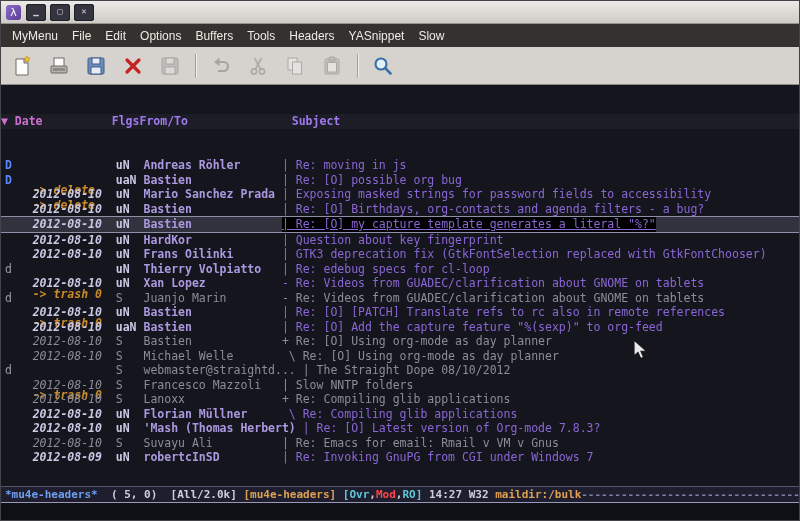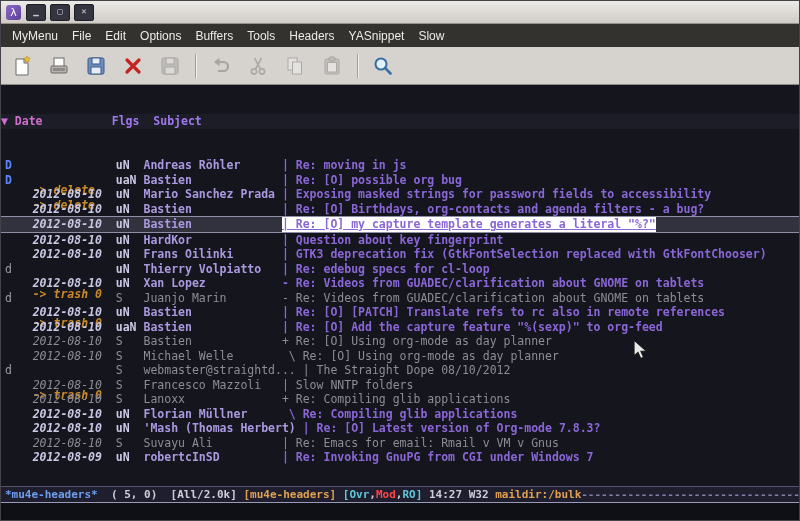--- a/index.html
+++ b/index.html
@@ -35,27 +35,27 @@
   .hc-from{width:20ch;}
   .row{display:flex;height:14.5px;padding-left:4px;box-sizing:border-box;}
   .row span{white-space:pre;}
   .c-mark{width:4ch;flex:none;}
   .c-date{width:12ch;flex:none;font-style:italic;}
   .c-flags{width:4ch;flex:none;}
   .c-from{min-width:20ch;flex:none;}
   .c-subj{flex:none;overflow:hidden;}
   .row.unread .c-date,.row.unread .c-flags{color:#c9c9e6;font-weight:bold;}
   .row.unread .c-from{color:#ab99e0;font-weight:bold;}
-  .row.unread .c-subj{color:#8a67d6;font-weight:bold;}
+  .row.unread .c-subj{color:#8a67d6;font-weight:normal;}
   .row.read .c-date,.row.read .c-flags,.row.read .c-from,.row.read .c-subj{color:#8d8d95;}
   .mk-D{color:#5f87ff;font-weight:bold;}
   .mk-d{color:#9a9aa2;}
   .date-action{color:#c98a2a !important;font-style:italic;font-weight:bold;margin-top:25px;}
   .row.current{background:#32323e;border-top:1px solid #8f8fa8;border-bottom:1px solid #8f8fa8;height:16.5px;}
-  .row.current .c-subj{background:#ffffff;text-decoration:underline;}
+  .row.current .c-subj{background:#000000;text-decoration:underline;}
   
   .modeline{flex:none;height:17px;background:#1e1e2f;border-top:1px solid #52526a;border-bottom:1px solid #9a9ab8;
             box-sizing:border-box;font-size:11px;line-height:15px;font-weight:bold;padding-left:4px;
             white-space:pre;overflow:hidden;}
   .ml-blue{color:#6f9fef;} .ml-plain{color:#cfcfda;text-align:right;} .ml-orange{color:#dfa050;}
   .ml-cyan{color:#5fc8d8;} .ml-red{color:#ff4545;} .ml-dash{color:#8080a6;}
   .minibuffer{flex:none;height:17px;background:#0f0f16;}
   
   .cursor{position:absolute;left:632px;top:338px;pointer-events:none;}
 </style>
@@ -149,21 +149,21 @@
       <div class="tool-sep"></div>
       <div class="tool-btn">
         <svg width="22" height="22" viewBox="0 0 22 22">
           <circle cx="9" cy="9" r="5.5" fill="#e2f1f8" stroke="#3a6ea5" stroke-width="2.1"></circle>
           <path d="M13.2 13.2 L18.5 18.5" stroke="#3a6ea5" stroke-width="2.6" stroke-linecap="round"></path>
         </svg>
       </div>
     </div>
 
   <div class="buffer">
-    <div class="hline" id="headerline"><span class="hc hc-date">▼ Date</span><span class="hc hc-flags">Flgs</span><span class="hc">  Subject</span></div>
+    <div class="hline" id="headerline"><span class="hc hc-date">▼ Date</span><span class="hc hc-flags">Flgs</span><span class="hc hc-from">From/To</span><span class="hc">  Subject</span></div>
     <div id="rows"><div class="row unread"><span class="c-mark mk-D">D</span><span class="c-date date-action">-&gt; delete</span><span class="c-flags">uN</span><span class="c-from">Andreas Röhler</span><span class="c-subj">| Re: moving in js</span></div><div class="row unread"><span class="c-mark mk-D">D</span><span class="c-date date-action">-&gt; delete</span><span class="c-flags">uaN</span><span class="c-from">Bastien</span><span class="c-subj">| Re: [O] possible org bug</span></div><div class="row unread"><span class="c-mark mk-d"></span><span class="c-date">2012-08-10</span><span class="c-flags">uN</span><span class="c-from">Mario Sanchez Prada</span><span class="c-subj">| Exposing masked strings for password fields to accessibility</span></div><div class="row unread"><span class="c-mark mk-d"></span><span class="c-date">2012-08-10</span><span class="c-flags">uN</span><span class="c-from">Bastien</span><span class="c-subj">| Re: [O] Birthdays, org-contacts and agenda filters - a bug?</span></div><div class="row unread current"><span class="c-mark mk-d"></span><span class="c-date">2012-08-10</span><span class="c-flags">uN</span><span class="c-from">Bastien</span><span class="c-subj">| Re: [O] my capture template generates a literal "%?"</span></div><div class="row unread"><span class="c-mark mk-d"></span><span class="c-date">2012-08-10</span><span class="c-flags">uN</span><span class="c-from">HardKor</span><span class="c-subj">| Question about key fingerprint</span></div><div class="row unread"><span class="c-mark mk-d"></span><span class="c-date">2012-08-10</span><span class="c-flags">uN</span><span class="c-from">Frans Oilinki</span><span class="c-subj">| GTK3 deprecation fix (GtkFontSelection replaced with GtkFontChooser)</span></div><div class="row unread"><span class="c-mark mk-d">d</span><span class="c-date date-action">-&gt; trash 0</span><span class="c-flags">uN</span><span class="c-from">Thierry Volpiatto</span><span class="c-subj">| Re: edebug specs for cl-loop</span></div><div class="row unread"><span class="c-mark mk-d"></span><span class="c-date">2012-08-10</span><span class="c-flags">uN</span><span class="c-from">Xan Lopez</span><span class="c-subj">- Re: Videos from GUADEC/clarification about GNOME on tablets</span></div><div class="row read"><span class="c-mark mk-d">d</span><span class="c-date date-action">-&gt; trash 0</span><span class="c-flags">S</span><span class="c-from">Juanjo Marin</span><span class="c-subj">- Re: Videos from GUADEC/clarification about GNOME on tablets</span></div><div class="row unread"><span class="c-mark mk-d"></span><span class="c-date">2012-08-10</span><span class="c-flags">uN</span><span class="c-from">Bastien</span><span class="c-subj">| Re: [O] [PATCH] Translate refs to rc also in remote references</span></div><div class="row unread"><span class="c-mark mk-d"></span><span class="c-date">2012-08-10</span><span class="c-flags">uaN</span><span class="c-from">Bastien</span><span class="c-subj">| Re: [O] Add the capture feature "%(sexp)" to org-feed</span></div><div class="row read"><span class="c-mark mk-d"></span><span class="c-date">2012-08-10</span><span class="c-flags">S</span><span class="c-from">Bastien</span><span class="c-subj">+ Re: [O] Using org-mode as day planner</span></div><div class="row read"><span class="c-mark mk-d"></span><span class="c-date">2012-08-10</span><span class="c-flags">S</span><span class="c-from">Michael Welle</span><span class="c-subj"> \ Re: [O] Using org-mode as day planner</span></div><div class="row read"><span class="c-mark mk-d">d</span><span class="c-date date-action">-&gt; trash 0</span><span class="c-flags">S</span><span class="c-from">webmaster@straightd... </span><span class="c-subj">| The Straight Dope 08/10/2012</span></div><div class="row read"><span class="c-mark mk-d"></span><span class="c-date">2012-08-10</span><span class="c-flags">S</span><span class="c-from">Francesco Mazzoli</span><span class="c-subj">| Slow NNTP folders</span></div><div class="row read"><span class="c-mark mk-d"></span><span class="c-date">2012-08-10</span><span class="c-flags">S</span><span class="c-from">Lanoxx</span><span class="c-subj">+ Re: Compiling glib applications</span></div><div class="row unread"><span class="c-mark mk-d"></span><span class="c-date">2012-08-10</span><span class="c-flags">uN</span><span class="c-from">Florian Müllner</span><span class="c-subj"> \ Re: Compiling glib applications</span></div><div class="row unread"><span class="c-mark mk-d"></span><span class="c-date">2012-08-10</span><span class="c-flags">uN</span><span class="c-from">'Mash (Thomas Herbert) </span><span class="c-subj">| Re: [O] Latest version of Org-mode 7.8.3?</span></div><div class="row read"><span class="c-mark mk-d"></span><span class="c-date">2012-08-10</span><span class="c-flags">S</span><span class="c-from">Suvayu Ali</span><span class="c-subj">| Re: Emacs for email: Rmail v VM v Gnus</span></div><div class="row unread"><span class="c-mark mk-d"></span><span class="c-date">2012-08-09</span><span class="c-flags">uN</span><span class="c-from">robertcInSD</span><span class="c-subj">| Re: Invoking GnuPG from CGI under Windows 7</span></div></div>
     
   </div>
 
   <div class="modeline" id="modeline"><span class="ml-blue">*mu4e-headers*</span><span class="ml-plain">  ( 5, 0)  </span><span class="ml-plain">[All/2.0k] </span><span class="ml-orange">[mu4e-headers] </span><span class="ml-cyan">[</span><span class="ml-cyan">Ovr</span><span class="ml-plain">,</span><span class="ml-red">Mod</span><span class="ml-plain">,</span><span class="ml-cyan">RO</span><span class="ml-cyan">] </span><span class="ml-plain">14:27 </span><span class="ml-plain">W32 </span><span class="ml-orange">maildir:/bulk</span><span class="ml-dash">------------------------------------------------------------</span></div>
   <div class="minibuffer"></div>
 
   <div class="cursor">
     <svg width="16" height="23" viewBox="0 0 16 23">
       <path d="M1 1 L1 17 L5 13.4 L7.6 19.6 L10.6 18.3 L8 12.2 L13.4 12 Z" fill="#e9e9e9" stroke="#1a1a1a" stroke-width="1.2"></path>

